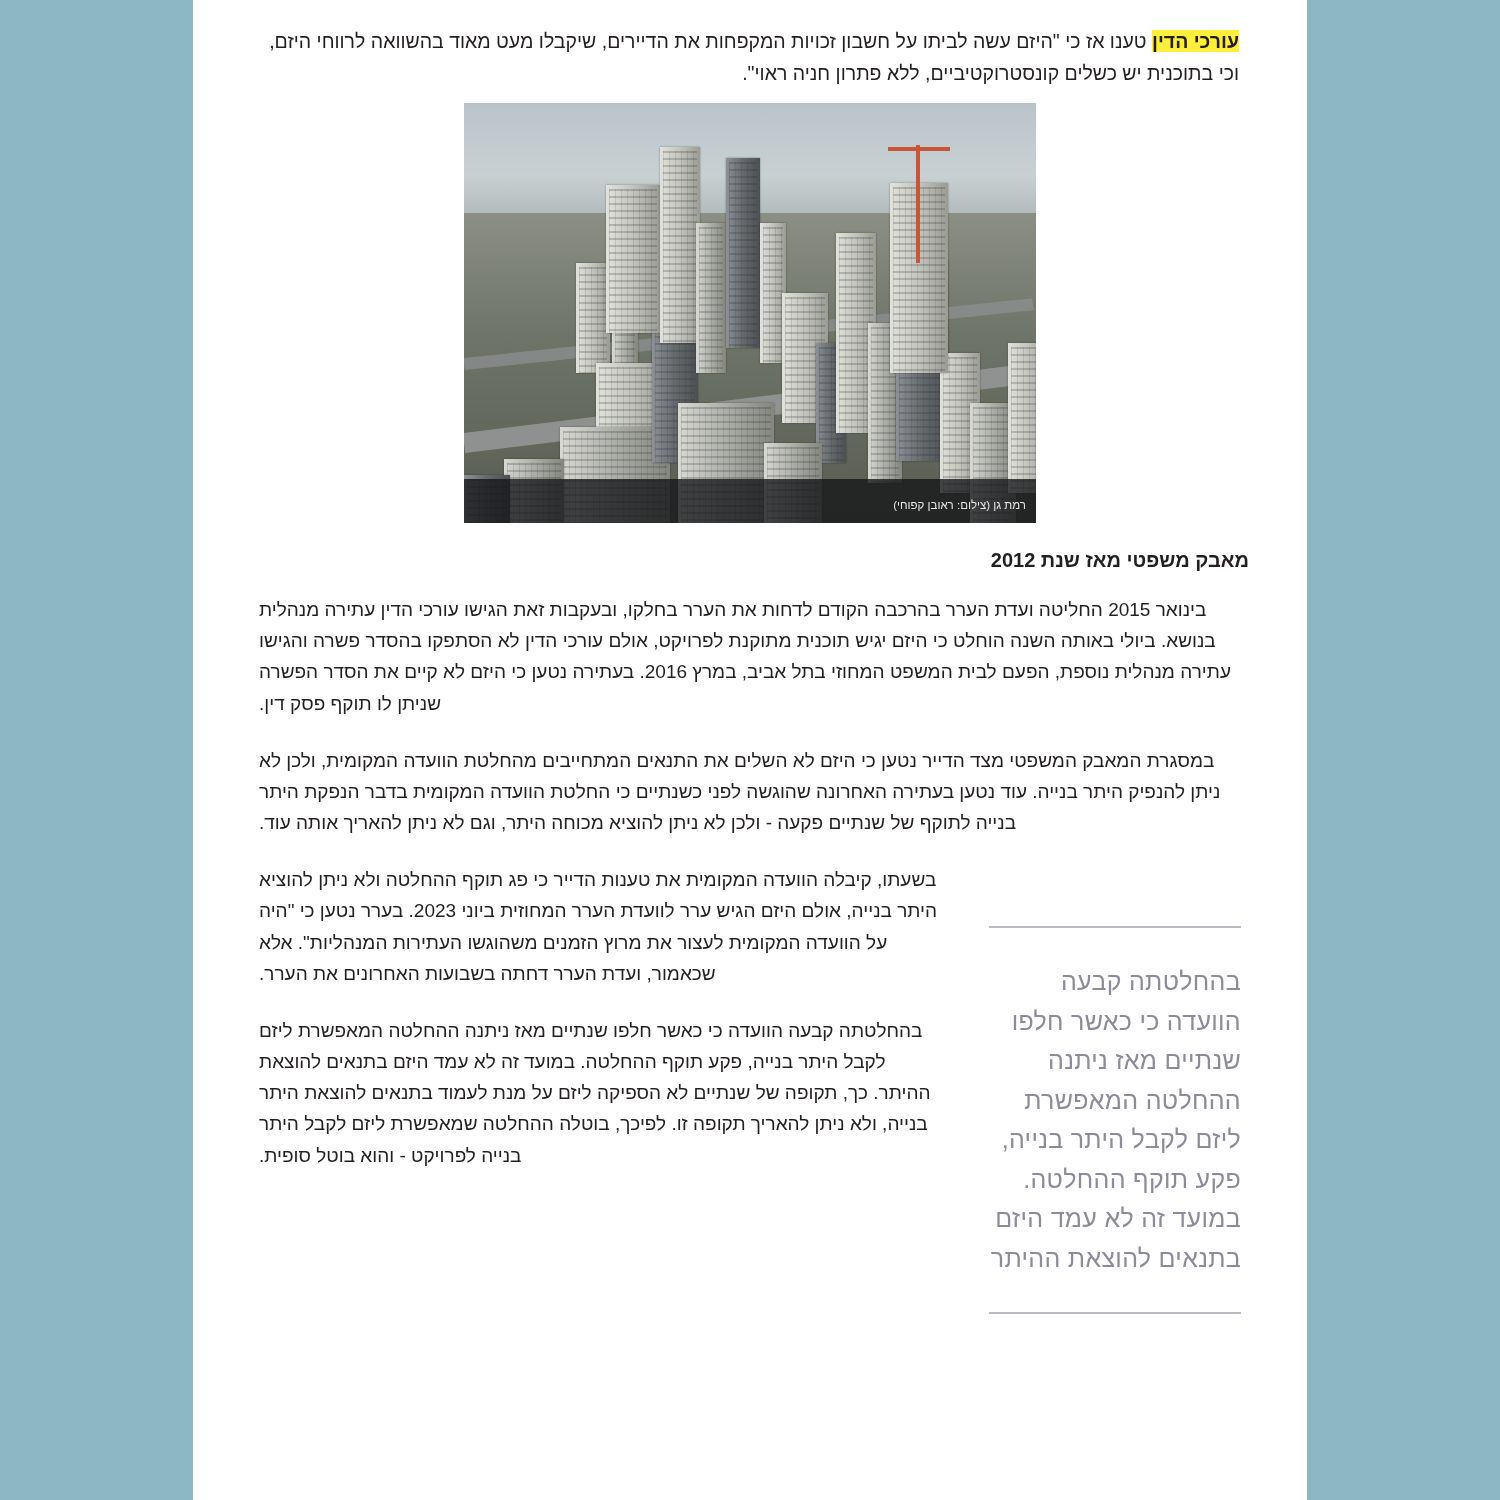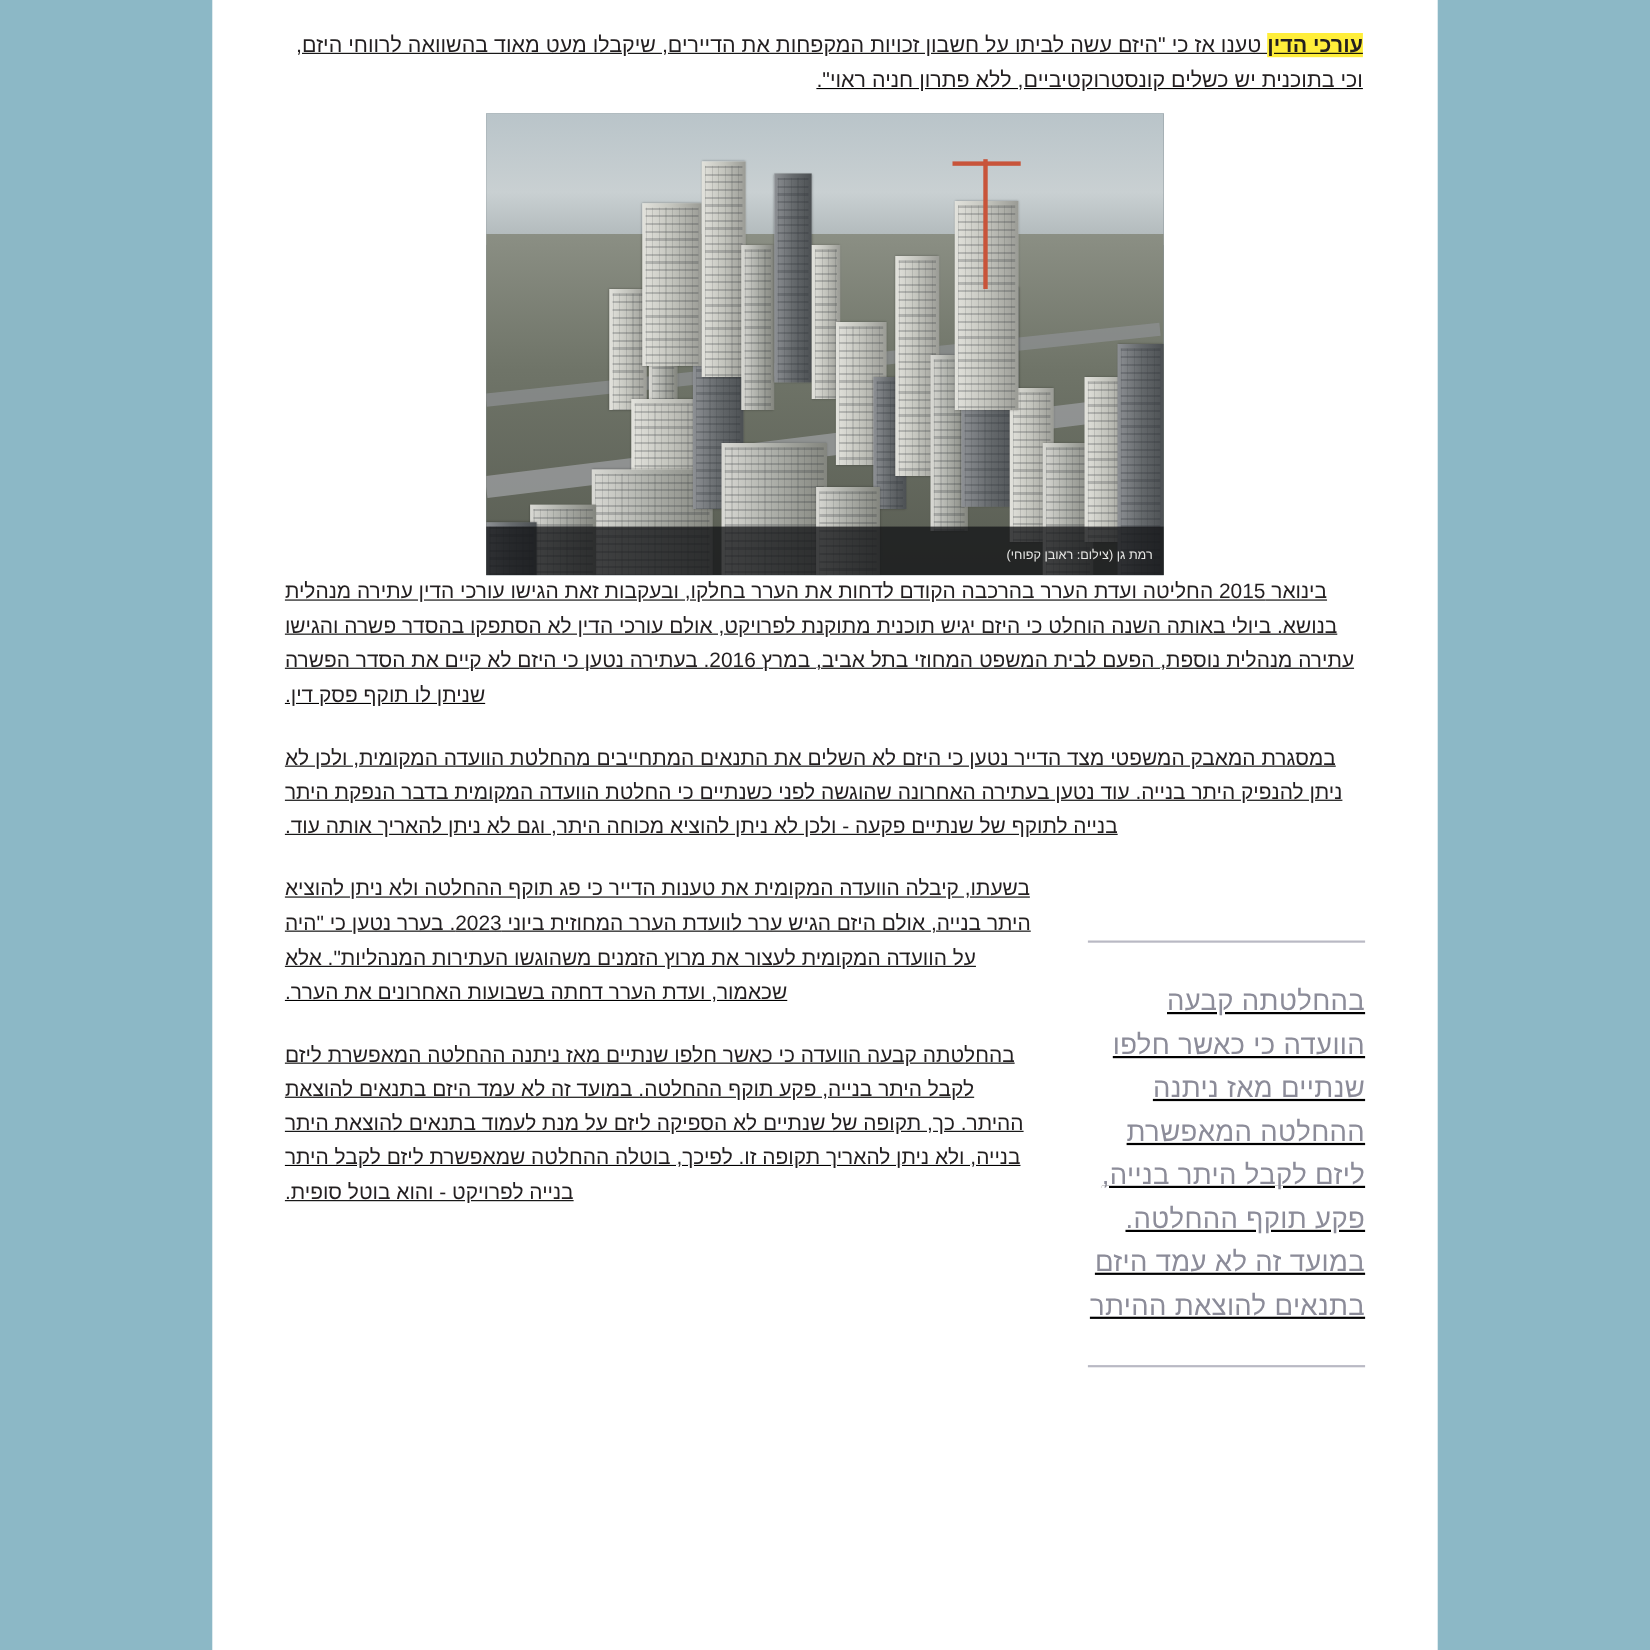--- a/index.html
+++ b/index.html
@@ -19,41 +19,40 @@
     top: 0;
     width: 1114px;
     height: 1500px;
     background: #ffffff;
     box-sizing: border-box;
     padding: 26px 58px 20px 58px;
   }
   .article {
     direction: rtl;
     text-align: right;
-    text-decoration: underline;
   }
   .lead {
     font-size: 19.5px;
     line-height: 1.62;
     color: #231f20;
     margin: 0 0 14px 0;
     padding: 0 10px 0 8px;
   }
   .hl {
     background: #ffee3a;
     font-weight: bold;
   }
   .photo-wrap {
     margin: 10px 0 0 0;
     display: flex;
     justify-content: center;
   }
   .photo {
     position: relative;
-    width: 616px;
+    width: 572px;
     height: 420px;
     overflow: hidden;
     background: #6d7b80;
   }
   
   .sky {
     position: absolute;
     left: 0; top: 0; right: 0; height: 120px;
     background: linear-gradient(#b9c4c9, #c9d0d2 60%, #aeb6b8);
   }
@@ -204,20 +203,21 @@
         <div class="crane" style="left:452px;top:42px;width:4px;height:118px;"></div>
         <div class="crane" style="left:424px;top:44px;width:62px;height:4px;"></div>
         <div class="bld" style="left:40px;bottom:0px;width:60px;height:64px;"></div>
         <div class="bld dark" style="left:0px;bottom:0px;width:46px;height:48px;"></div>
 
         <div class="caption-bar"></div>
         <div class="caption-text">רמת גן (צילום: ראובן קפוחי)</div>
       </div>
     </div>
 
+    <h2 class="subhead">מאבק משפטי מאז שנת 2012</h2>
 
     <p class="body-p">בינואר 2015 החליטה ועדת הערר בהרכבה הקודם לדחות את הערר בחלקו, ובעקבות זאת הגישו עורכי הדין עתירה מנהלית בנושא. ביולי באותה השנה הוחלט כי היזם יגיש תוכנית מתוקנת לפרויקט, אולם עורכי הדין לא הסתפקו בהסדר פשרה והגישו עתירה מנהלית נוספת, הפעם לבית המשפט המחוזי בתל אביב, במרץ 2016. בעתירה נטען כי היזם לא קיים את הסדר הפשרה שניתן לו תוקף פסק דין.</p>
     <p class="body-p">במסגרת המאבק המשפטי מצד הדייר נטען כי היזם לא השלים את התנאים המתחייבים מהחלטת הוועדה המקומית, ולכן לא ניתן להנפיק היתר בנייה. עוד נטען בעתירה האחרונה שהוגשה לפני כשנתיים כי החלטת הוועדה המקומית בדבר הנפקת היתר בנייה לתוקף של שנתיים פקעה - ולכן לא ניתן להוציא מכוחה היתר, וגם לא ניתן להאריך אותה עוד.</p>
 
     <div class="lower">
       <div class="pullquote">
         <div class="pq-rule"></div>
         <div class="pq-text">בהחלטתה קבעה הוועדה כי כאשר חלפו שנתיים מאז ניתנה ההחלטה המאפשרת ליזם לקבל היתר בנייה, פקע תוקף ההחלטה. במועד זה לא עמד היזם בתנאים להוצאת ההיתר</div>
         <div class="pq-rule bottom"></div>
       </div>

